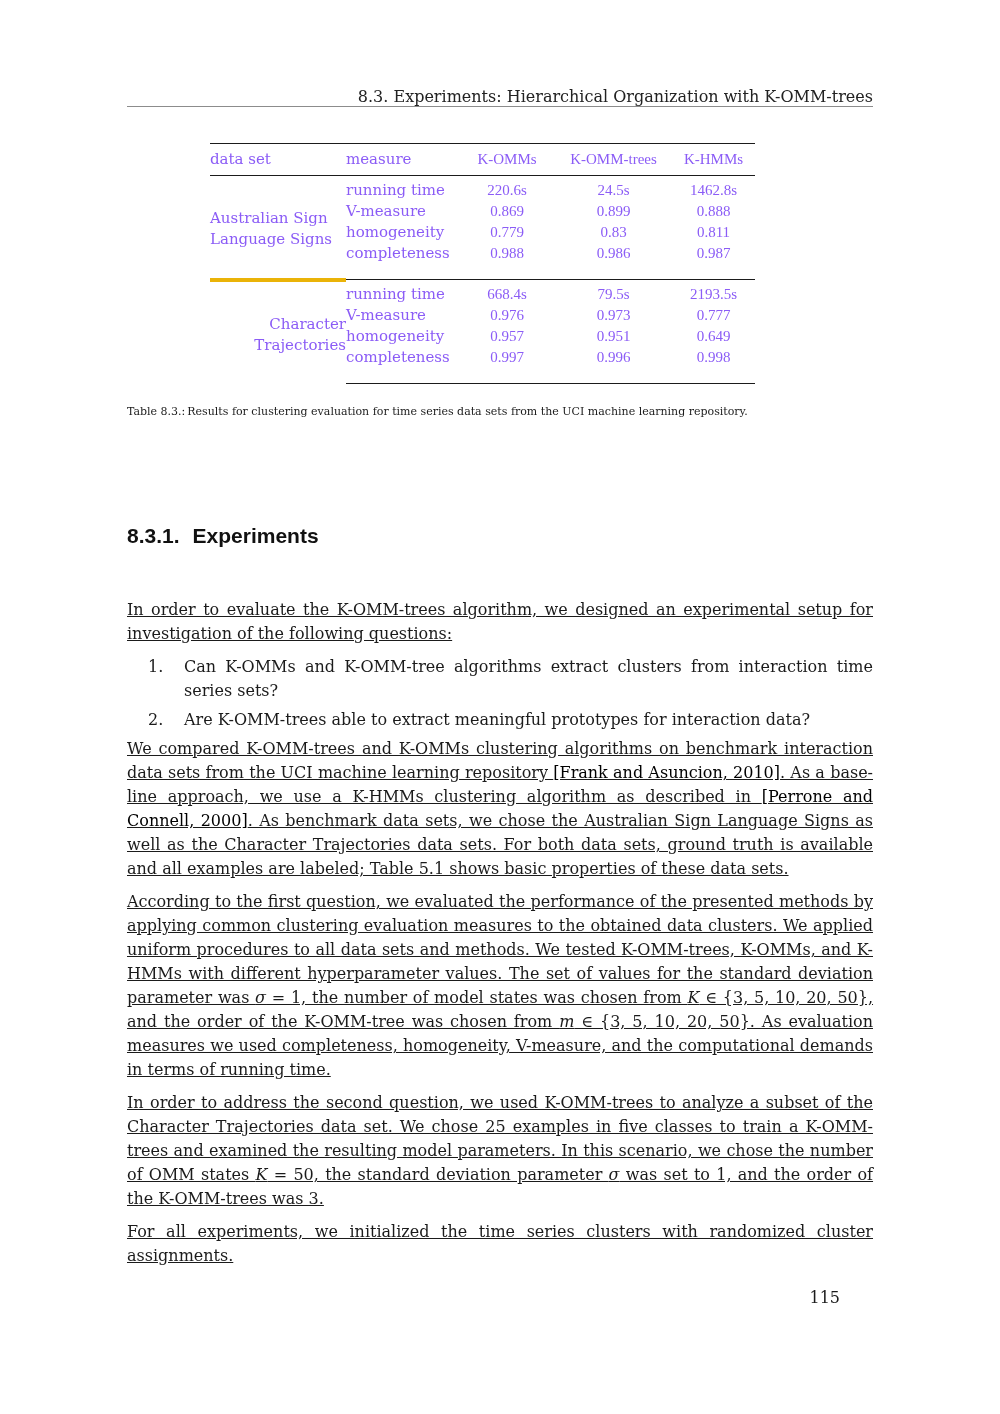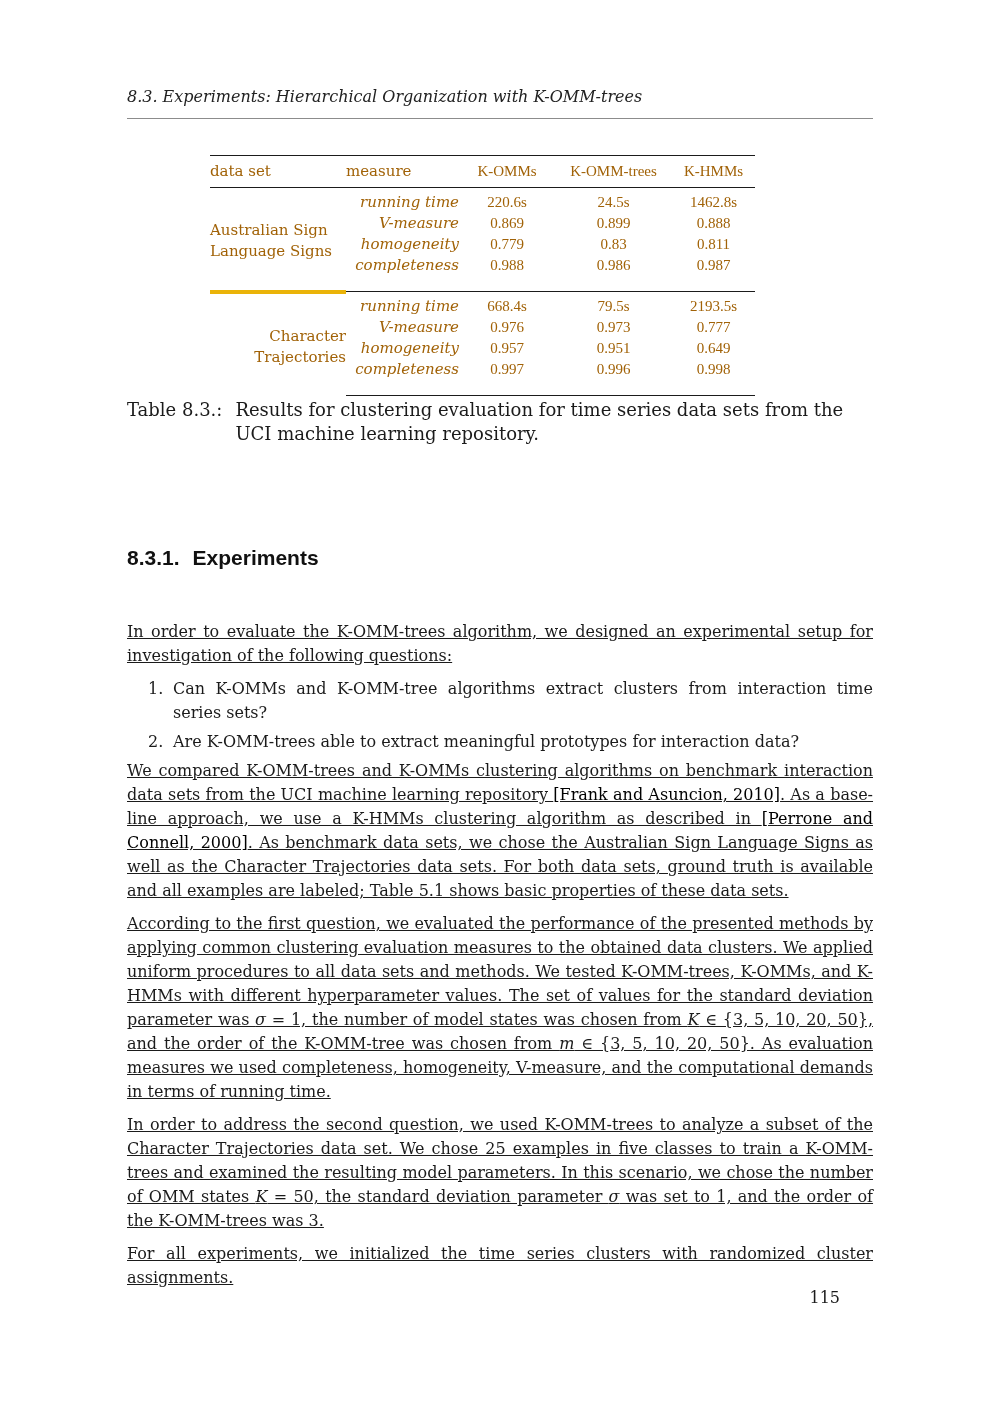--- a/index.html
+++ b/index.html
@@ -8,64 +8,62 @@
     background: #ffffff;
     font-family: "DejaVu Serif", serif;
     color: #1b1b1b;
     -webkit-font-smoothing: antialiased;
   }
   .page { position: relative; width: 1000px; height: 1414px; overflow: hidden; }
   .content { width: 746px; margin: 0 auto; padding-top: 88px; }
 
   
   .running-header {
-    text-align: left;
-    font-style: italic;
+    text-align: right;
     font-size: 16px;
     line-height: 18px;
-    padding-bottom: 12px;
     border-bottom: 1.5px solid #8c8c8c;
     color: #222;
   }
 
   
   table.results {
     border-collapse: collapse;
     margin: 36px 0 0 83px;
     width: 545px;
     font-size: 15px;
-    color: #a16207;
+    color: #8b5cf6;
   }
   table.results th, table.results td {
     padding: 0;
     line-height: 21px;
     font-weight: normal;
     white-space: nowrap;
   }
   table.results thead th {
     border-top: 1.5px solid #1b1b1b;
     border-bottom: 1px solid #1b1b1b;
     padding-top: 5px; padding-bottom: 5px;
   }
   th.h-left { text-align: left; }
   th.h-center, td.val { text-align: center; font-family: Liberation Serif, serif; }
   td.ds { text-align: left; vertical-align: middle; }
-  td.ms { text-align: right; font-style: italic; }
+  td.ms { text-align: left; }
   tr.row-first td { padding-top: 4px; }
   tr.row-last td { padding-bottom: 15px; }
   tr.group-sep td { border-top: 1px solid #1b1b1b; }
   tbody tr:last-child td { border-bottom: 1.5px solid #1b1b1b; }
   tr.group-sep td.ds { border-top: 4px solid #eab308; text-align: right; }
 
   
   .caption {
     display: flex;
-    gap: 13px;
-    margin-top: 2px;
-    font-size: 18px;
+    gap: 2px;
+    margin-top: 16px;
+    font-size: 11px;
     line-height: 24px;
   }
   .cap-label { white-space: nowrap; }
   .cap-text { flex: 1; max-width: 648px; }
 
   
   .section-heading {
     margin-top: 100px;
     font-family: "Liberation Sans", "DejaVu Sans", sans-serif;
     font-weight: bold;
@@ -76,21 +74,21 @@
 
   
   .body-blocks { margin-top: 50px; font-size: 16px; line-height: 24px; }
   .para { margin: 0 0 9px 0; text-align: justify; text-decoration: underline; }
   .para:last-child { margin-bottom: 0; }
   .list-item {
     display: flex;
     margin: 3px 0 5px 21px;
   }
   .list-item .num { width: 17px; flex: 0 0 17px; }
-  .list-item .li-text { flex: 1; margin-left: 8px; text-align: justify; }
+  .list-item .li-text { flex: 1; margin-left: 19px; text-align: justify; }
   .cite { color: #000000; }
   .mvar { font-style: italic; }
 
   
   .page-number {
     position: absolute;
     top: 1288px;
     right: 160px;
     font-size: 16px;
     color: #1b1b1b;

